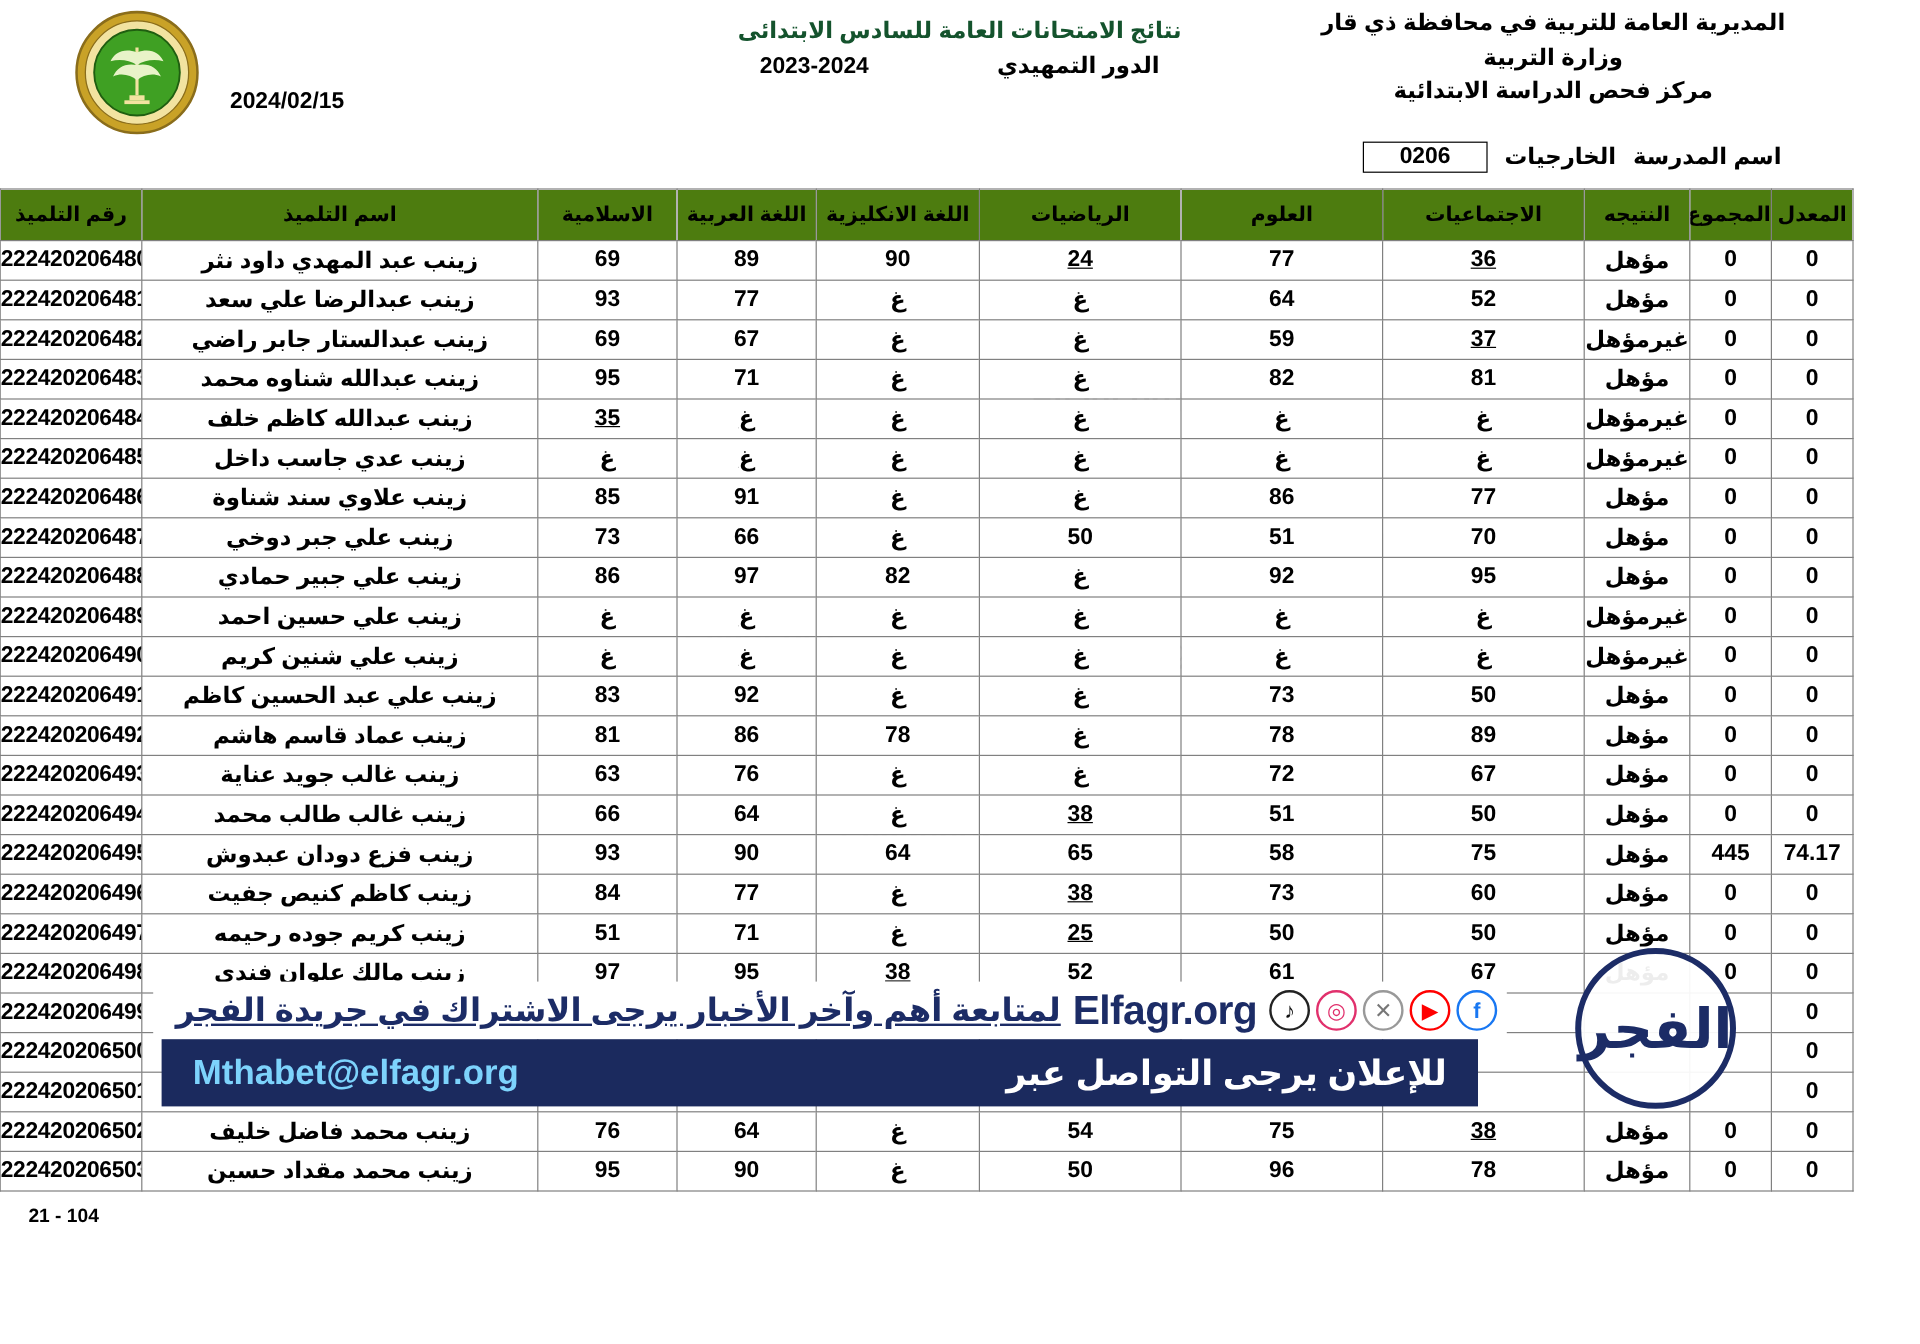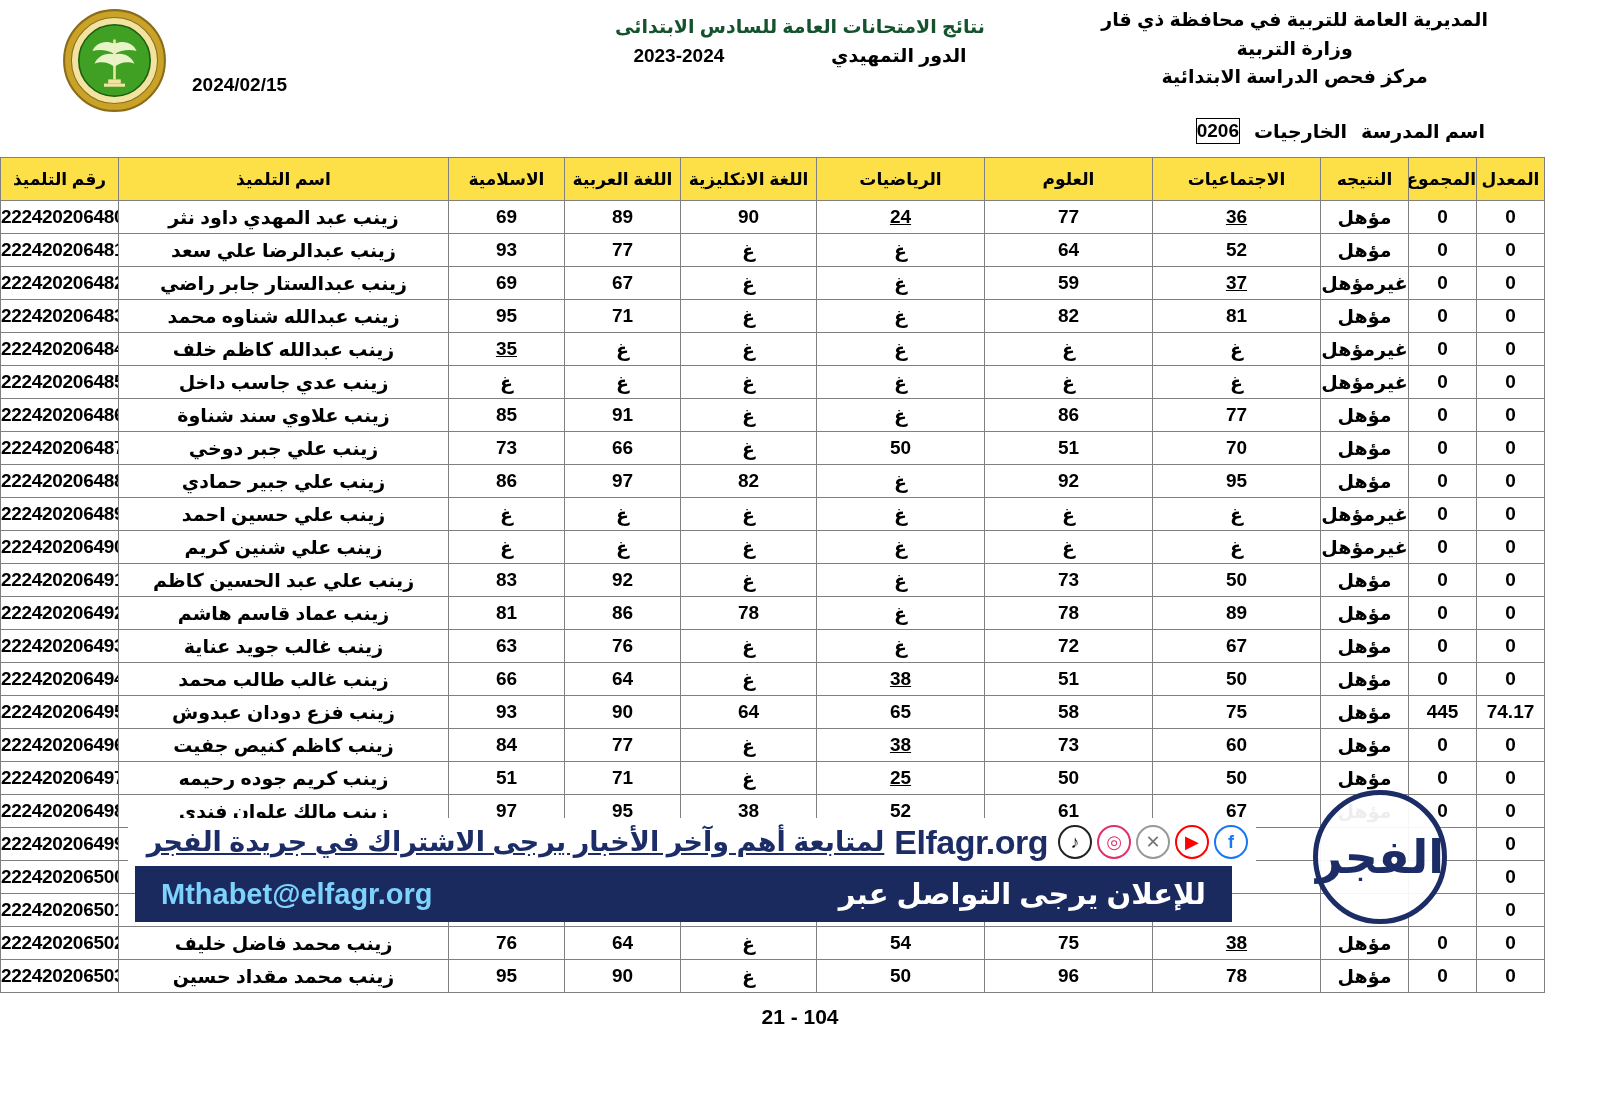--- a/index.html
+++ b/index.html
@@ -42,21 +42,21 @@
     text-align:center;line-height:1.5;
   }
   .right-block div{font-size:19px;font-weight:bold;color:#000;white-space:nowrap;}
   .school-line{
     position:absolute;right:115px;top:118px;
     display:flex;align-items:center;gap:14px;
     font-size:19px;font-weight:bold;color:#000;
   }
   .school-code{
     border:1.5px solid #000;
-    padding:1px 0;
+    padding:1px 30px;
     font-size:19px;font-weight:bold;
     direction:ltr;
   }
 
   
   .table-wrap{
     position:absolute;
     left:58px;top:157px;
     width:1487px;
   }
@@ -73,21 +73,21 @@
     font-size:19px;
     font-weight:bold;
     color:#000;
     height:32px;
     padding:0;
     background:#ffffff;
     overflow:hidden;
     white-space:nowrap;
   }
   table.results thead th{
-    background:#fde047;
+    background:#4d7c0f;
     height:42px;
     font-size:17px;
   }
   
   col.c-moadel{width:68px;}
   col.c-majmoo{width:68px;}
   col.c-natija{width:88px;}
   col.c-ijtima{width:168px;}
   col.c-ouloum{width:168px;}
   col.c-riyadiat{width:168px;}
@@ -195,23 +195,23 @@
     border:5px solid #1C2C66;
     background:rgba(255,255,255,.93);
     display:flex;align-items:center;justify-content:center;
     font-size:46px;font-weight:bold;color:#1C2C66;
   }
 
   
   .footer{
     position:absolute;
     left:0;right:0;top:1005px;
-    text-align:center;
-    font-size:21px;font-weight:bold;color:#000;
-    direction:ltr;
+    font-size:16px;font-weight:bold;color:#000;
+    direction:ltr;
+    padding-left:24px;
   }
 </style>
 </head>
 <body>
 
 <div class="header">
 
   <svg class="seal" viewBox="0 0 100 100">
     <circle cx="50" cy="50" r="48" fill="#C9A227" stroke="#8A6D1B" stroke-width="2"></circle>
     <circle cx="50" cy="50" r="41" fill="#F2E3A0" stroke="#8A6D1B" stroke-width="1"></circle>

